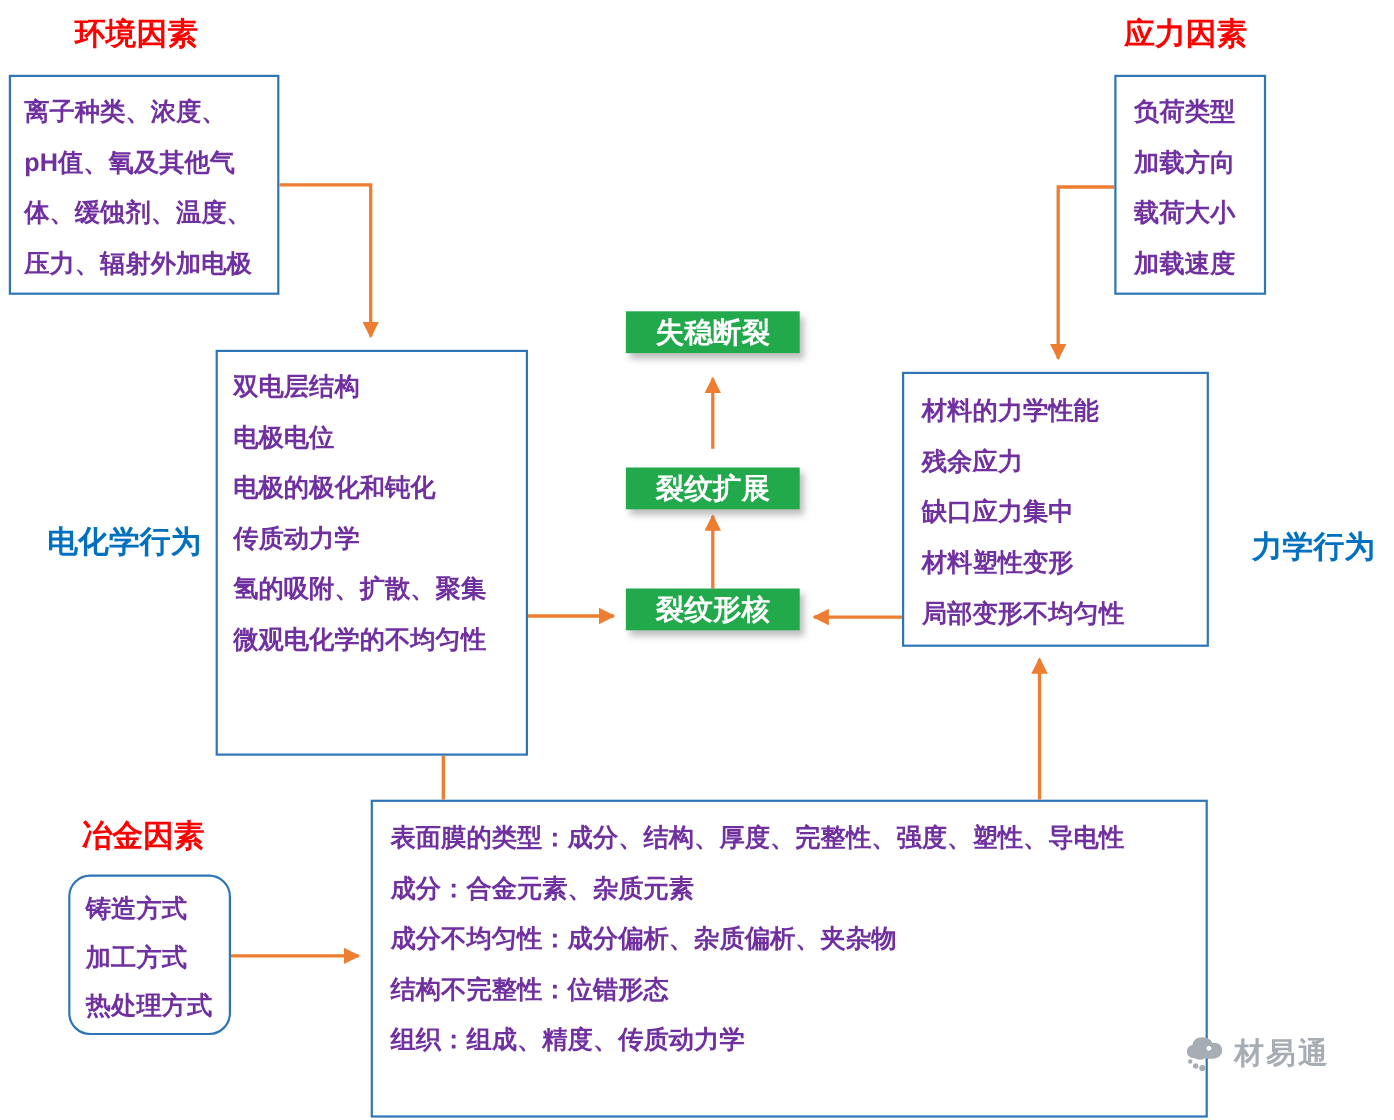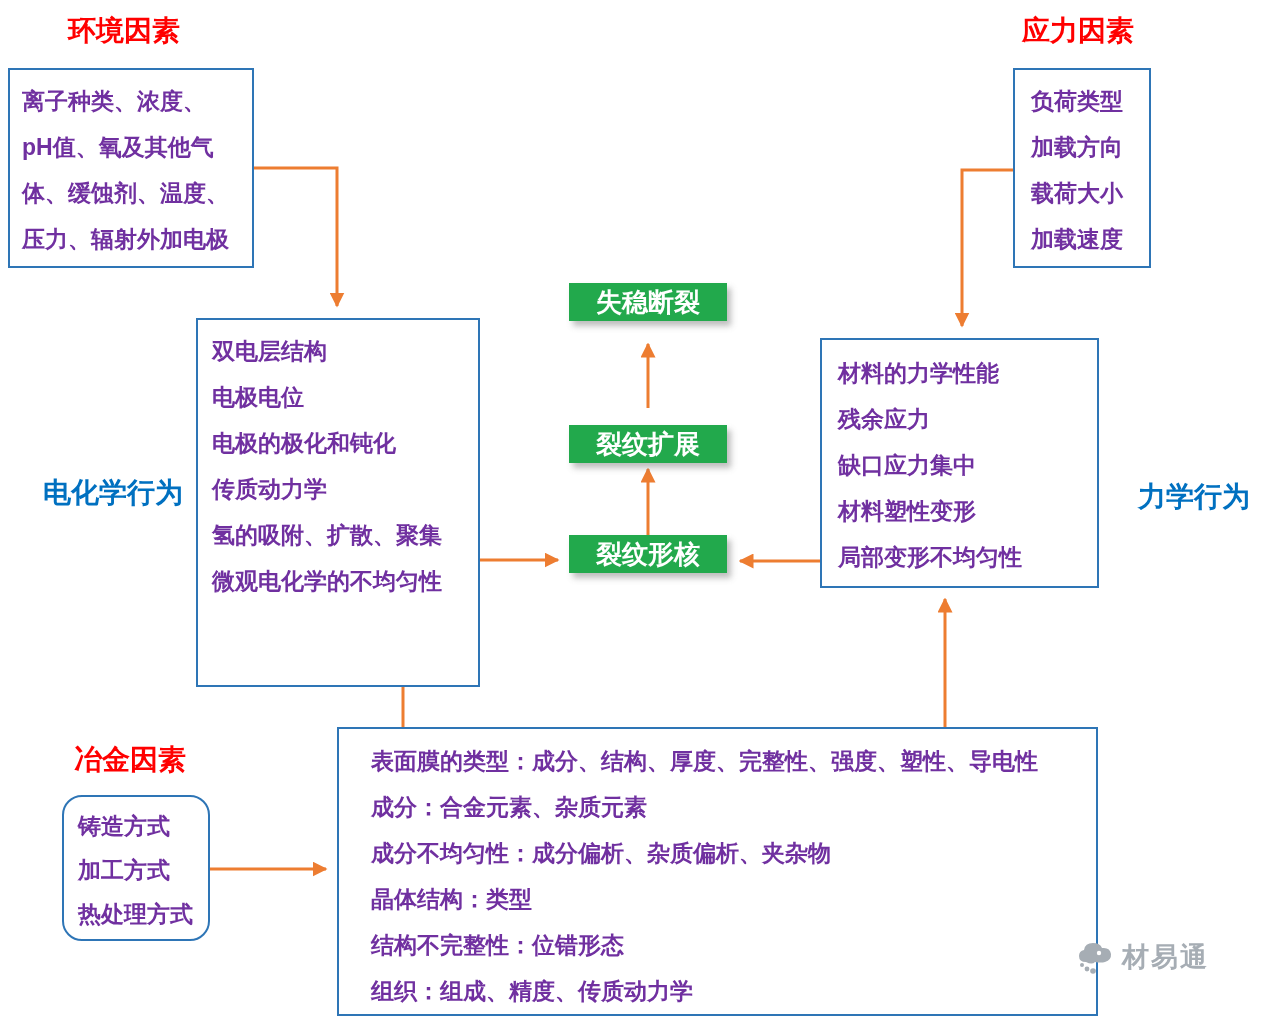--- a/index.html
+++ b/index.html
@@ -34,21 +34,21 @@
     font-size: 23px;
     font-weight: 600;
     white-space: nowrap;
   }
   .box .line { display: block; }
   .env-box        { left: 8px;    top: 68px;  width: 246px; height: 200px; padding: 8px 12px;  line-height: 46px; }
   .stress-box     { left: 1013px; top: 68px;  width: 138px; height: 200px; padding: 8px 16px;  line-height: 46px; }
   .electro-box    { left: 196px;  top: 318px; width: 284px; height: 369px; padding: 8px 14px;  line-height: 46px; }
   .mech-box       { left: 820px;  top: 338px; width: 279px; height: 250px; padding: 10px 16px; line-height: 46px; }
   .metal-box      { left: 62px;   top: 795px; width: 148px; height: 146px; padding: 7px 14px;  line-height: 44px; border-radius: 20px; }
-  .surface-box    { left: 337px;  top: 727px; width: 761px; height: 289px; padding: 9px 32px;  line-height: 46px; }
+  .surface-box    { left: 337px;  top: 727px; width: 761px; height: 289px; padding: 9px 16px;  line-height: 46px; }
   .green-box {
     position: absolute;
     width: 158px;
     height: 38px;
     background: #22a94c;
     color: #ffffff;
     font-size: 26px;
     font-weight: bold;
     display: flex;
     align-items: center;
@@ -142,21 +142,20 @@
   <div class="box metal-box">
     <span class="line">铸造方式</span>
     <span class="line">加工方式</span>
     <span class="line">热处理方式</span>
   </div>
 
   <div class="box surface-box">
     <span class="line">表面膜的类型：成分、结构、厚度、完整性、强度、塑性、导电性</span>
     <span class="line">成分：合金元素、杂质元素</span>
     <span class="line">成分不均匀性：成分偏析、杂质偏析、夹杂物</span>
-    <span class="line">晶体结构：类型</span>
     <span class="line">结构不完整性：位错形态</span>
     <span class="line">组织：组成、精度、传质动力学</span>
   </div>
 
   <div class="green-box gb-fracture">失稳断裂</div>
   <div class="green-box gb-propagation">裂纹扩展</div>
   <div class="green-box gb-nucleation">裂纹形核</div>
 
   <div class="watermark">
     <svg width="44" height="38" viewBox="0 0 44 38" xmlns="http://www.w3.org/2000/svg">

